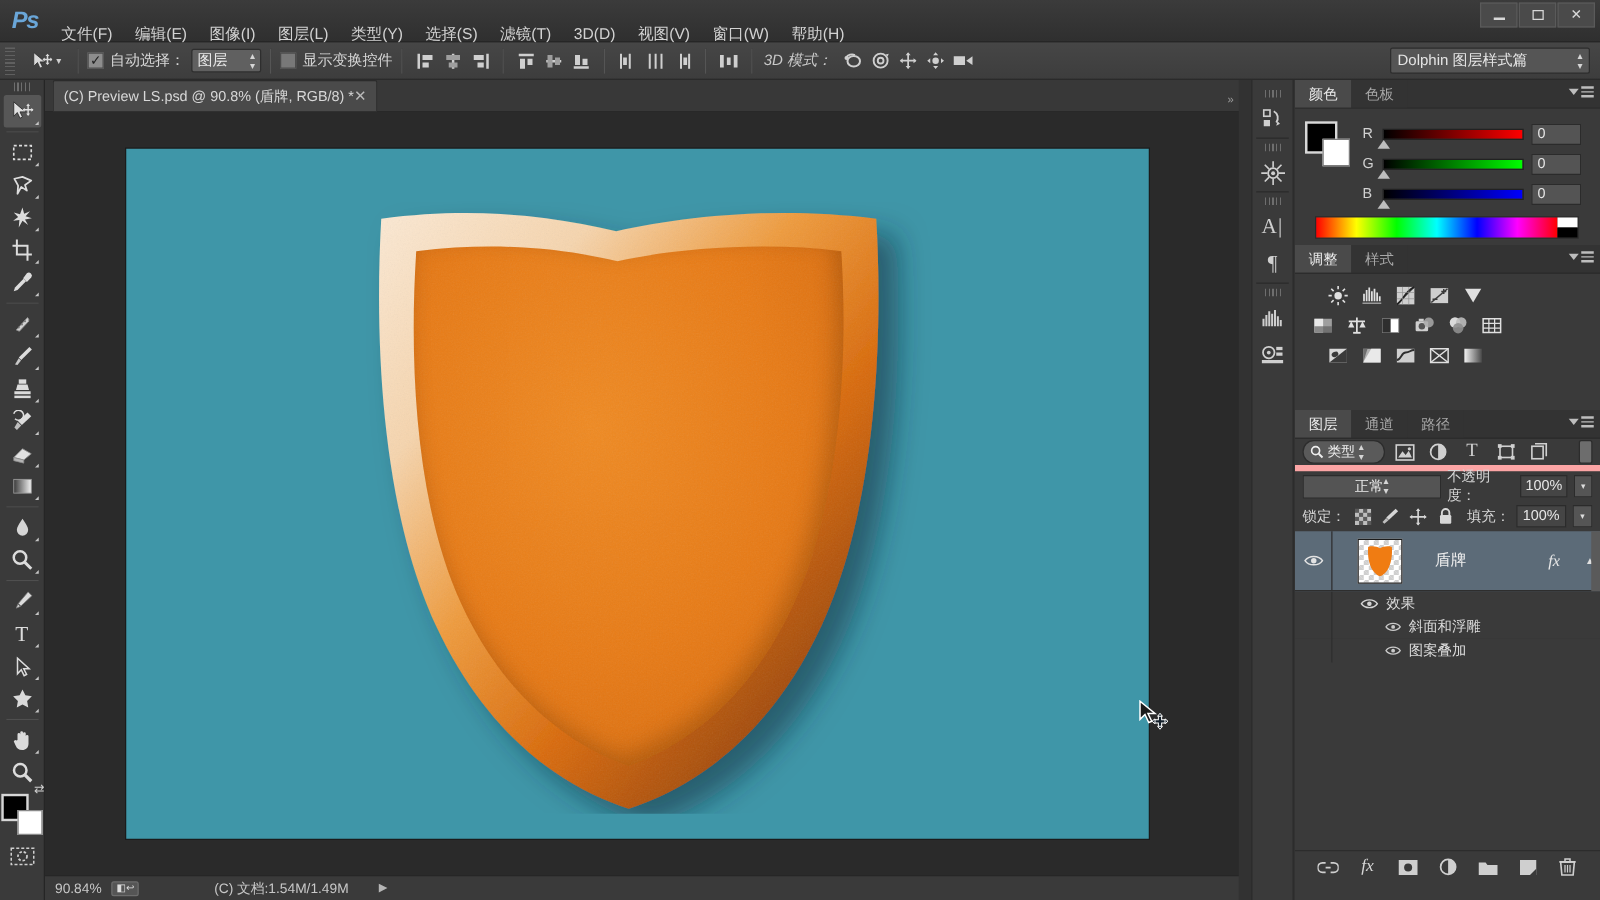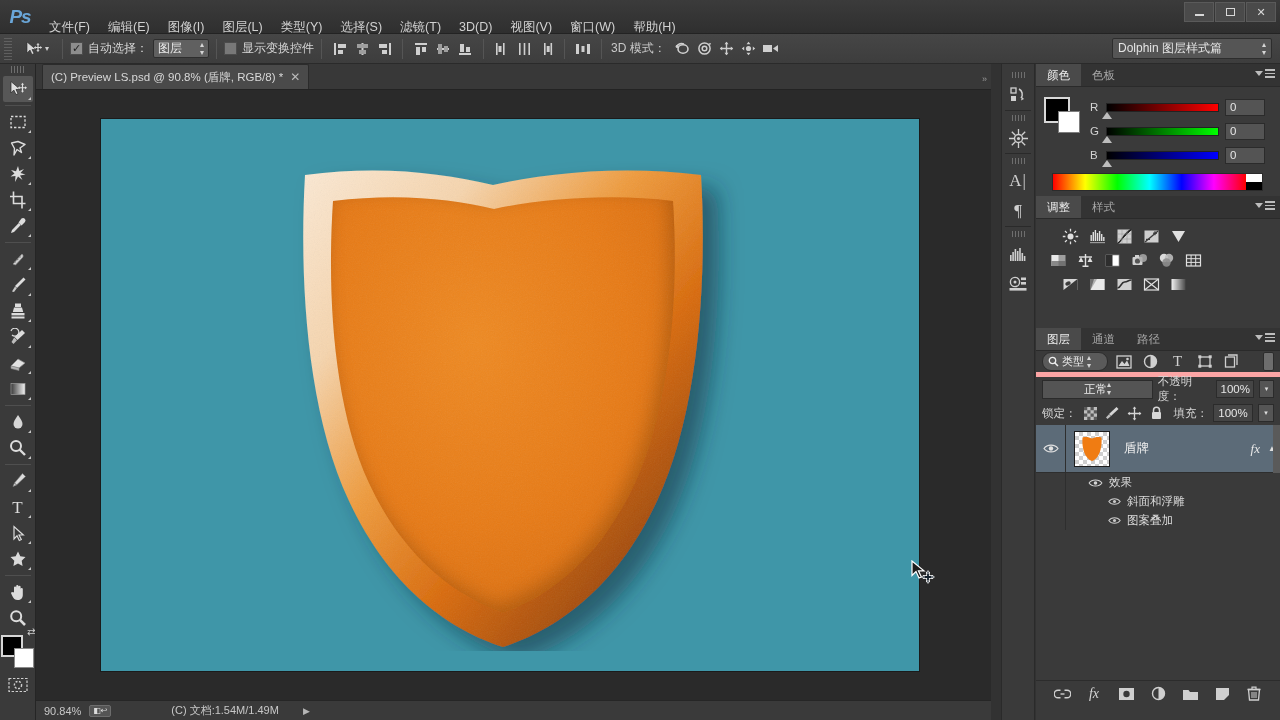--- a/index.html
+++ b/index.html
@@ -61,37 +61,37 @@
   .cbox.off { background: #787878; }
   .mini-select {
     height: 19px; min-width: 56px; background: #606060; border: 1px solid #2e2e2e;
     border-radius: 2px; font-size: 12px; color: #eaeaea;
     display: flex; align-items: center; justify-content: space-between; padding: 0 4px; gap: 6px;
   }
   .spin { font-size: 8px; line-height: 8px; color: #d5d5d5; display: flex; flex-direction: column; }
   .align-btn {
     width: 22px; height: 20px; display: flex; align-items: center; justify-content: center;
   }
-  .label-3d { font-size: 12px; color: #c9c9c9; margin: 0 6px 0 2px; }
+  .label-3d { font-size: 12px; color: #c9c9c9; margin: 0 6px 0 2px; font-style: italic; }
   .ws-select {
     position: absolute; right: 8px; height: 21px; width: 160px;
     background: #555; border: 1px solid #2d2d2d; border-radius: 2px;
     display: flex; align-items: center; justify-content: space-between;
     padding: 0 5px; font-size: 12px; color: #e4e4e4;
   }
 
   
   .tabbar {
     position: absolute; left: 36px; top: 64px; width: 955px; height: 26px;
     background: #383838; border-bottom: 1px solid #232323;
     display: flex; align-items: flex-end;
   }
   .doctab {
     height: 25px; background: #4a4a4a; border: 1px solid #2b2b2b; border-bottom: none;
-    display: flex; align-items: center; gap: 7px; padding: 0 8px;
+    display: flex; align-items: center; padding: 0 8px;
     font-size: 11.5px; color: #d8d8d8; margin-left: 6px; border-radius: 2px 2px 0 0;
   }
   .doctab .close-x { font-size: 12px; color: #bbb; }
   .tabbar-arrows { position: absolute; right: 4px; bottom: 5px; font-size: 9px; color: #9a9a9a; }
 
   
   .toolbar {
     position: absolute; left: 0; top: 64px; width: 36px; height: 656px;
     background: #3a3a3a; border-right: 1px solid #252525;
     display: flex; flex-direction: column; align-items: center; padding-top: 2px;
@@ -230,21 +230,21 @@
   .opa-box { width: 40px; height: 18px; background: #454545; border: 1px solid #2b2b2b;
     font-size: 11.5px; color: #e6e6e6; display: flex; align-items: center; justify-content: center; }
   .tri-btn { width: 16px; height: 18px; background: #555; border: 1px solid #2b2b2b;
     display: flex; align-items: center; justify-content: center; }
   .lock-ic { width: 17px; height: 18px; display: flex; align-items: center; justify-content: center;
     color: #d4d4d4; }
 
   .layerlist { background: #3a3a3a; position: relative; }
   .layer-row {
     display: flex; align-items: center; height: 48px; border-bottom: 1px solid #2e2e2e;
-    background: #3a3a3a; position: relative;
+    background: #3a3a3a; position: relative; gap: 12px;
   }
   .layer-row.selected { background: #5c6b78; }
   .eye-cell { width: 30px; height: 100%; display: flex; align-items: center; justify-content: center;
     border-right: 1px solid #2e2e2e; }
   .thumb-cell { width: 52px; display: flex; align-items: center; justify-content: center; }
   .lthumb { width: 36px; height: 36px; border: 1px solid #1d1d1d; }
   .checker {
     background-image:
       linear-gradient(45deg,#cfcfcf 25%,transparent 25%,transparent 75%,#cfcfcf 75%),
       linear-gradient(45deg,#cfcfcf 25%,#fff 25%,#fff 75%,#cfcfcf 75%);

